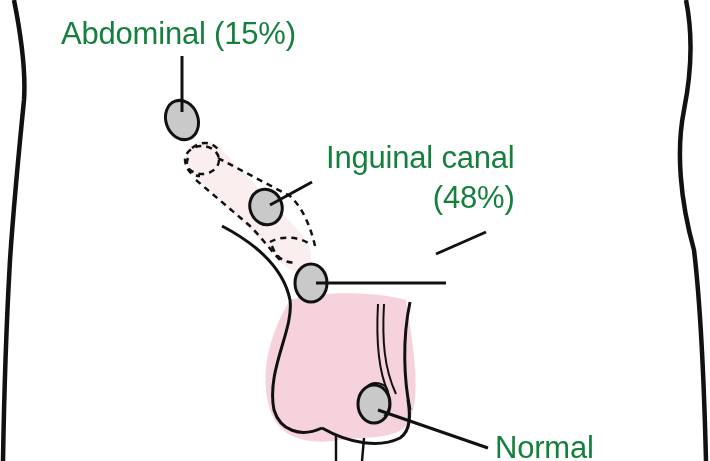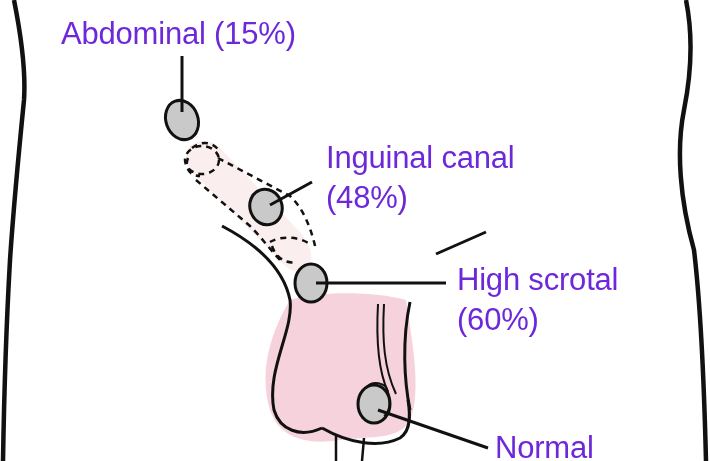--- a/index.html
+++ b/index.html
@@ -2,28 +2,28 @@
 <html><head>
   <meta charset="utf-8">
   <style>
     html, body { margin: 0; padding: 0; background: #ffffff; }
     body { width: 710px; height: 461px; overflow: hidden; position: relative; }
     .canvas { position: absolute; left: 0; top: 0; width: 710px; height: 461px; }
     svg.art { position: absolute; left: 0; top: 0; }
     .label {
       position: absolute;
       font-family: "Liberation Sans", sans-serif;
-      color: #6d28d9;
+      color: #15803d;
       font-size: 31px;
       line-height: 40px;
       white-space: nowrap;
       letter-spacing: -0.2px;
     }
     .lbl-abdominal { left: 61px; top: 14px; }
-    .lbl-inguinal { left: 326px; top: 138px; }
+    .lbl-inguinal { left: 326px; top: 138px; text-align: right; }
     .lbl-high { left: 457px; top: 260px; }
     .lbl-normal { left: 495px; top: 428px; }
     .label span { display: block; }
   </style>
 </head>
 <body>
 
 <div class="canvas">
   <svg class="art" width="710" height="461" viewBox="0 0 710 461">
 
@@ -59,19 +59,15 @@
     <line x1="378" y1="410" x2="488" y2="448" stroke="#111" stroke-width="3"></line>
   </svg>
 
   <div class="label lbl-abdominal">Abdominal (15%)</div>
 
   <div class="label lbl-inguinal">
     <span>Inguinal canal</span>
     <span>(48%)</span>
   </div>
 
-  <div class="label lbl-high">
-    <span>High scrotal</span>
-    <span>(60%)</span>
-  </div>
 
   <div class="label lbl-normal">Normal</div>
 </div>
 
 </body></html>

